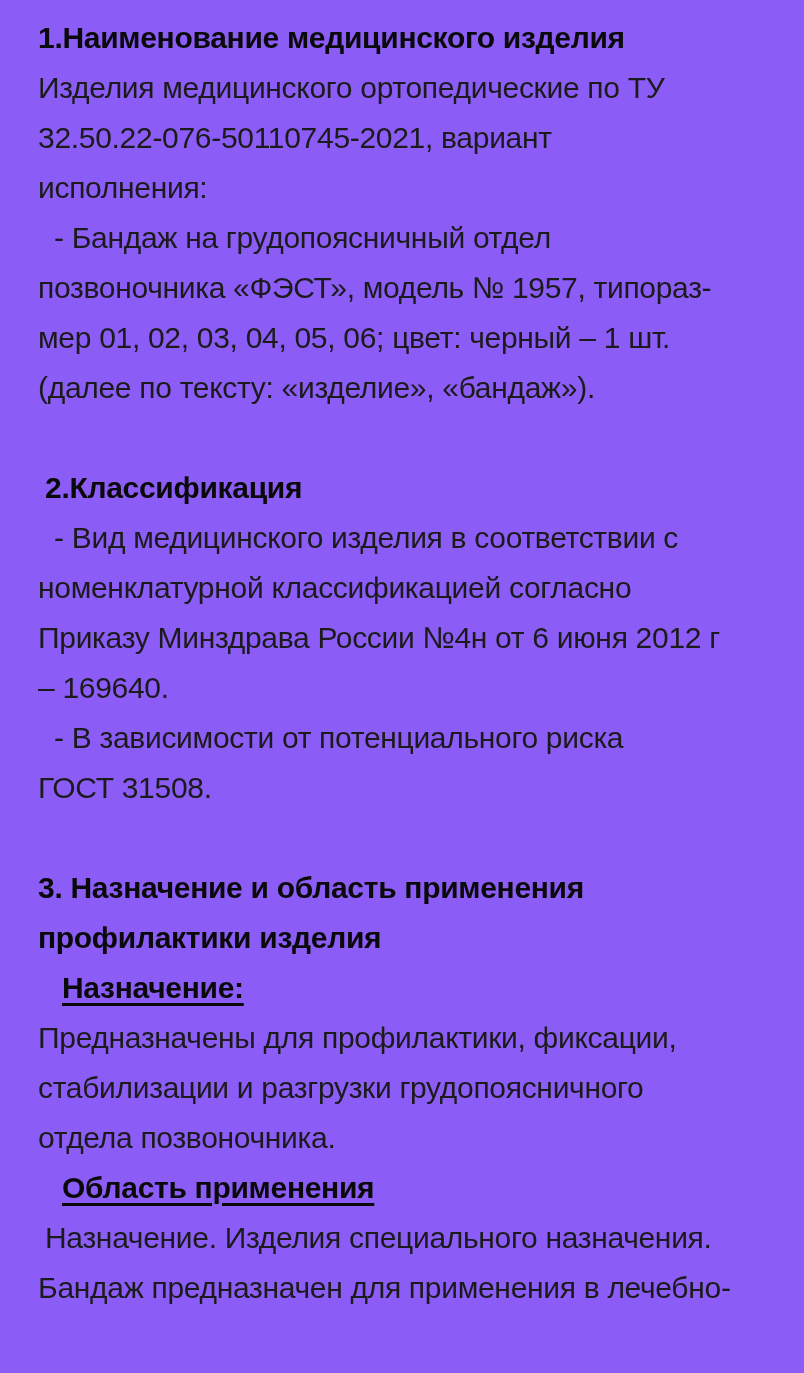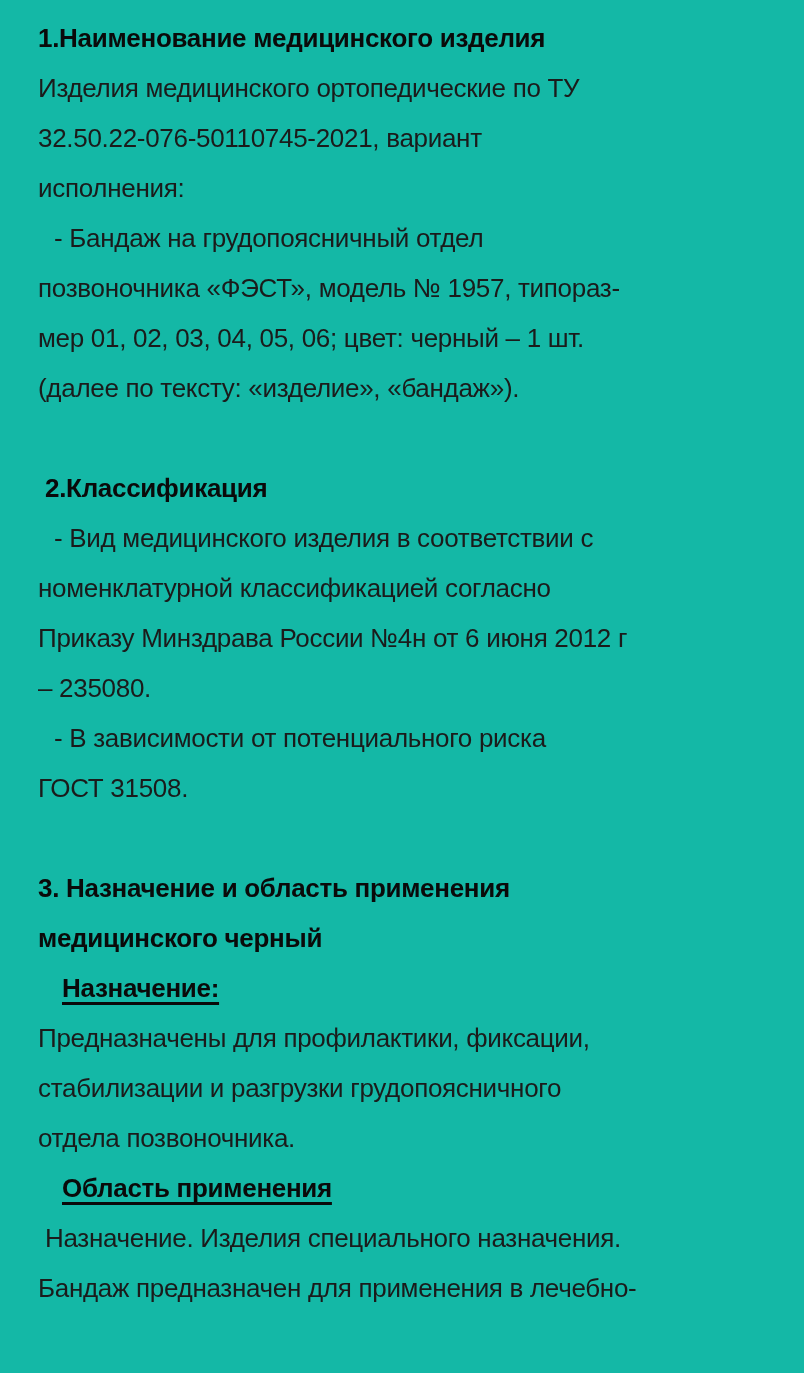--- a/index.html
+++ b/index.html
@@ -11,25 +11,25 @@
     width: 804px;
     height: 1373px;
     overflow: hidden;
   }
   .page {
     box-sizing: border-box;
     width: 804px;
     height: 1373px;
     padding: 13px 4px 0 38px;
     font-family: "Liberation Sans", sans-serif;
-    font-size: 26px;
+    font-size: 30px;
     line-height: 50px;
     letter-spacing: -0.3px;
     color: #1b1b1b;
-    background: #14b8a6;
+    background: #8b5cf6;
   }
   .line {
     height: 50px;
     white-space: nowrap;
   }
   .h {
     font-weight: 700;
     color: #0a0a0a;
   }
   .hu {
@@ -60,30 +60,30 @@
     <div class="line">(далее по тексту: «изделие», «бандаж»).</div>
   </section>
 
   <div class="spacer"></div>
 
   <section>
     <div class="line h ind-sm">2.Классификация</div>
     <div class="line ind-dash">- Вид медицинского изделия в соответствии с</div>
     <div class="line">номенклатурной классификацией согласно</div>
     <div class="line">Приказу Минздрава России №4н от 6 июня 2012 г</div>
-    <div class="line">– 235080.</div>
+    <div class="line">– 169640.</div>
     <div class="line ind-dash">- В зависимости от потенциального риска</div>
     <div class="line">ГОСТ 31508.</div>
   </section>
 
   <div class="spacer"></div>
 
   <section>
     <div class="line h">3. Назначение и область применения</div>
-    <div class="line h">медицинского черный</div>
+    <div class="line h">профилактики изделия</div>
     <div class="line"><span class="hu">Назначение:</span></div>
     <div class="line">Предназначены для профилактики, фиксации,</div>
     <div class="line">стабилизации и разгрузки грудопоясничного</div>
     <div class="line">отдела позвоночника.</div>
     <div class="line"><span class="hu">Область применения</span></div>
     <div class="line ind-sm">Назначение. Изделия специального назначения.</div>
     <div class="line">Бандаж предназначен для применения в лечебно-</div>
   </section>
 
 </div>

